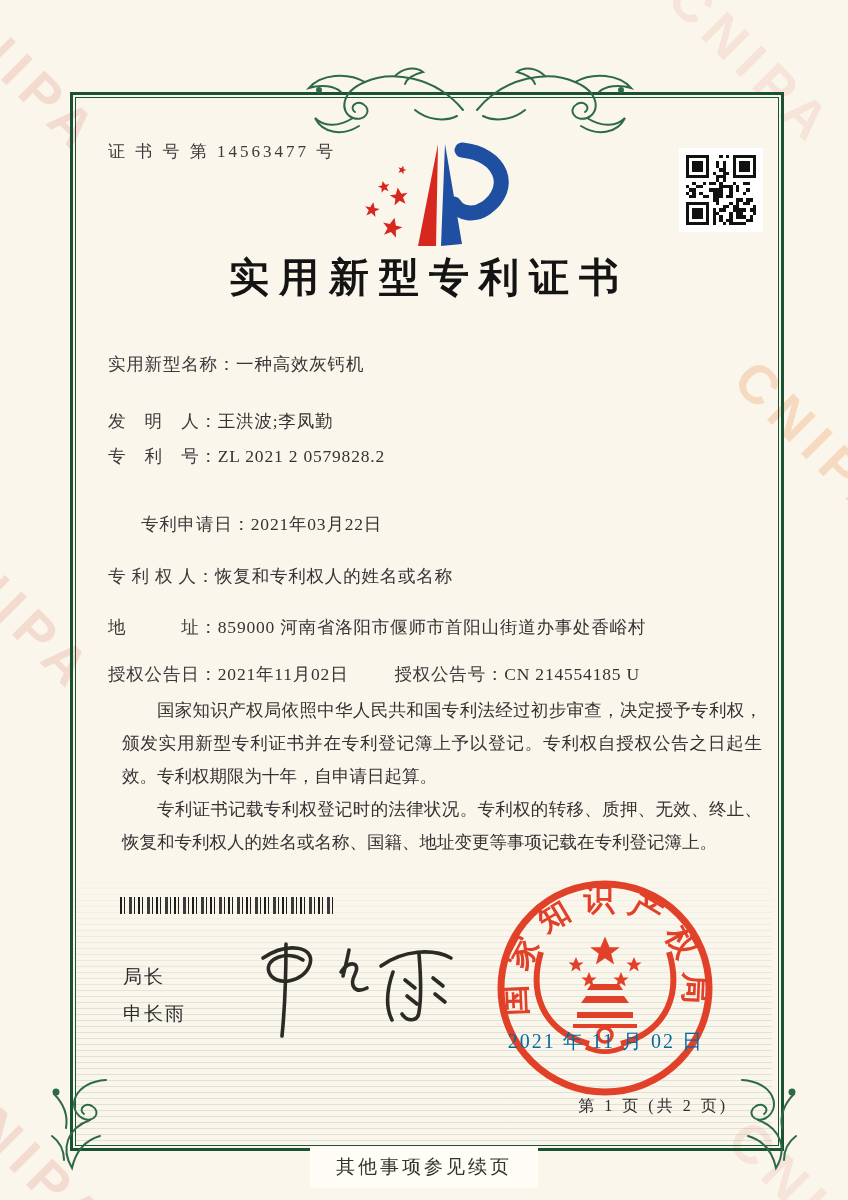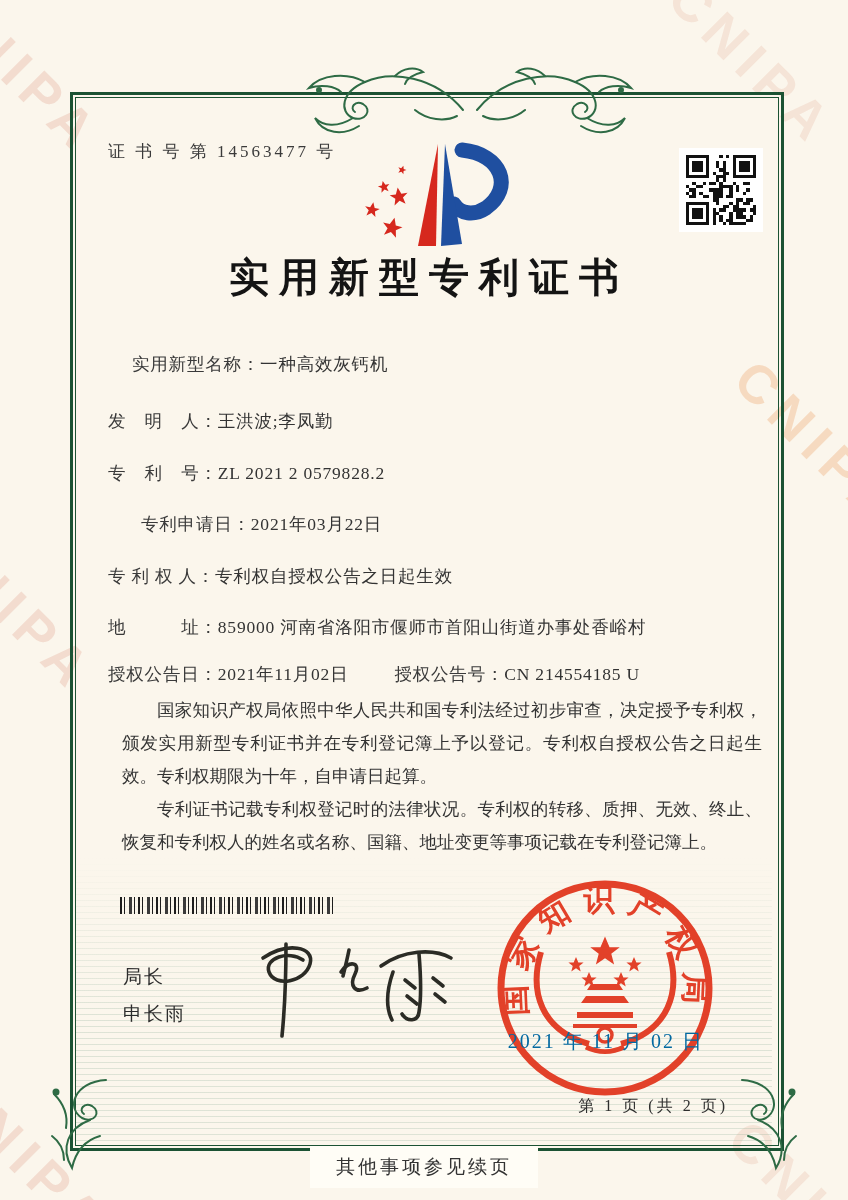--- a/index.html
+++ b/index.html
@@ -242,34 +242,34 @@
         <rect x="17" y="3" width="5" height="5" fill="#fff"></rect>
         <rect x="18" y="4" width="3" height="3" fill="#111"></rect>
         <rect x="2" y="16" width="7" height="7" fill="#111"></rect>
         <rect x="3" y="17" width="5" height="5" fill="#fff"></rect>
         <rect x="4" y="18" width="3" height="3" fill="#111"></rect>
       </svg>
   </div>
 
   <div class="title">实用新型专利证书</div>
 
-  <div class="field" style="top:352px;margin-left:24px;">
+  <div class="field" style="top:352px;">
     <span class="lab">实用新型名称：</span><span>一种高效灰钙机</span>
   </div>
   <div class="field" style="top:409px;">
     <span class="lab">发　明　人：</span><span>王洪波;李凤勤</span>
   </div>
-  <div class="field" style="top:461px;text-align:center;">
+  <div class="field" style="top:444px;text-align:center;">
     <span class="lab">专　利　号：</span><span>ZL 2021 2 0579828.2</span>
   </div>
   <div class="field" style="top:512px;margin-left:33px;">
     <span class="lab">专利申请日：</span><span>2021年03月22日</span>
   </div>
   <div class="field" style="top:564px;">
-    <span class="lab">专 利 权 人：</span><span>专利权自授权公告之日起生效</span>
+    <span class="lab">专 利 权 人：</span><span>恢复和专利权人的姓名或名称</span>
   </div>
   <div class="field" style="top:615px;">
     <span class="lab">地　　　址：</span><span>859000 河南省洛阳市偃师市首阳山街道办事处香峪村</span>
   </div>
   <div class="field" style="top:662px;">
     <span class="lab">授权公告日：</span><span>2021年11月02日</span><span class="pair2 lab">授权公告号：</span><span>CN 214554185 U</span>
   </div>
 
   <div class="paras">
     <p>国家知识产权局依照中华人民共和国专利法经过初步审查，决定授予专利权，颁发实用新型专利证书并在专利登记簿上予以登记。专利权自授权公告之日起生效。专利权期限为十年，自申请日起算。</p>

